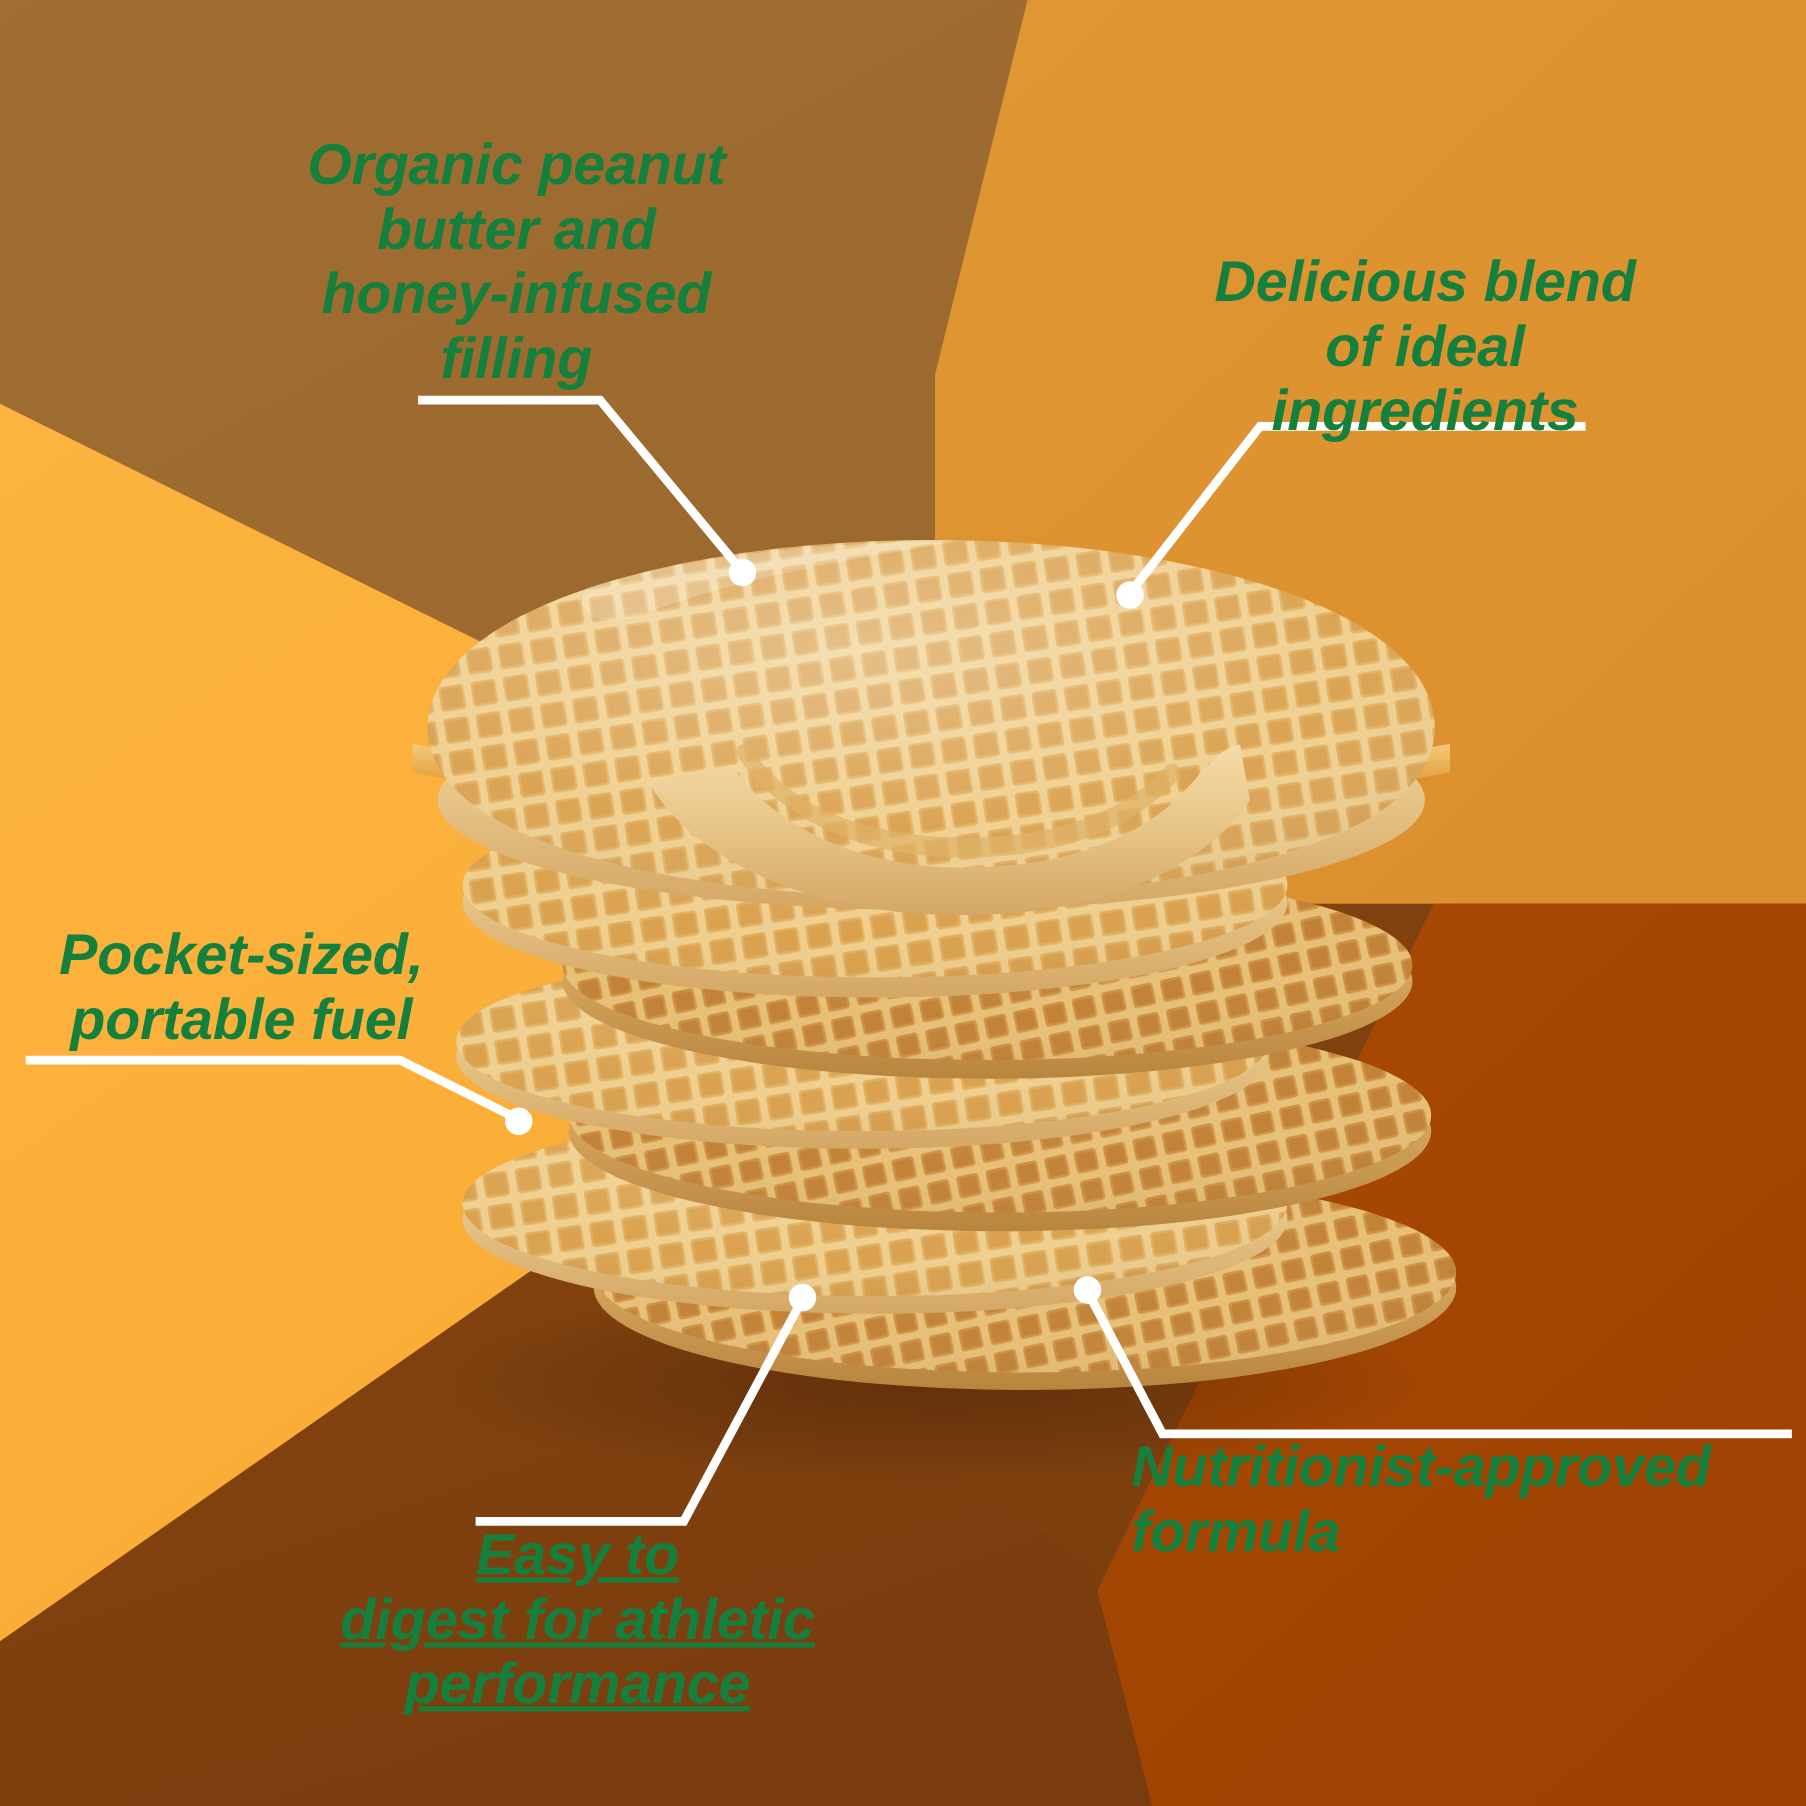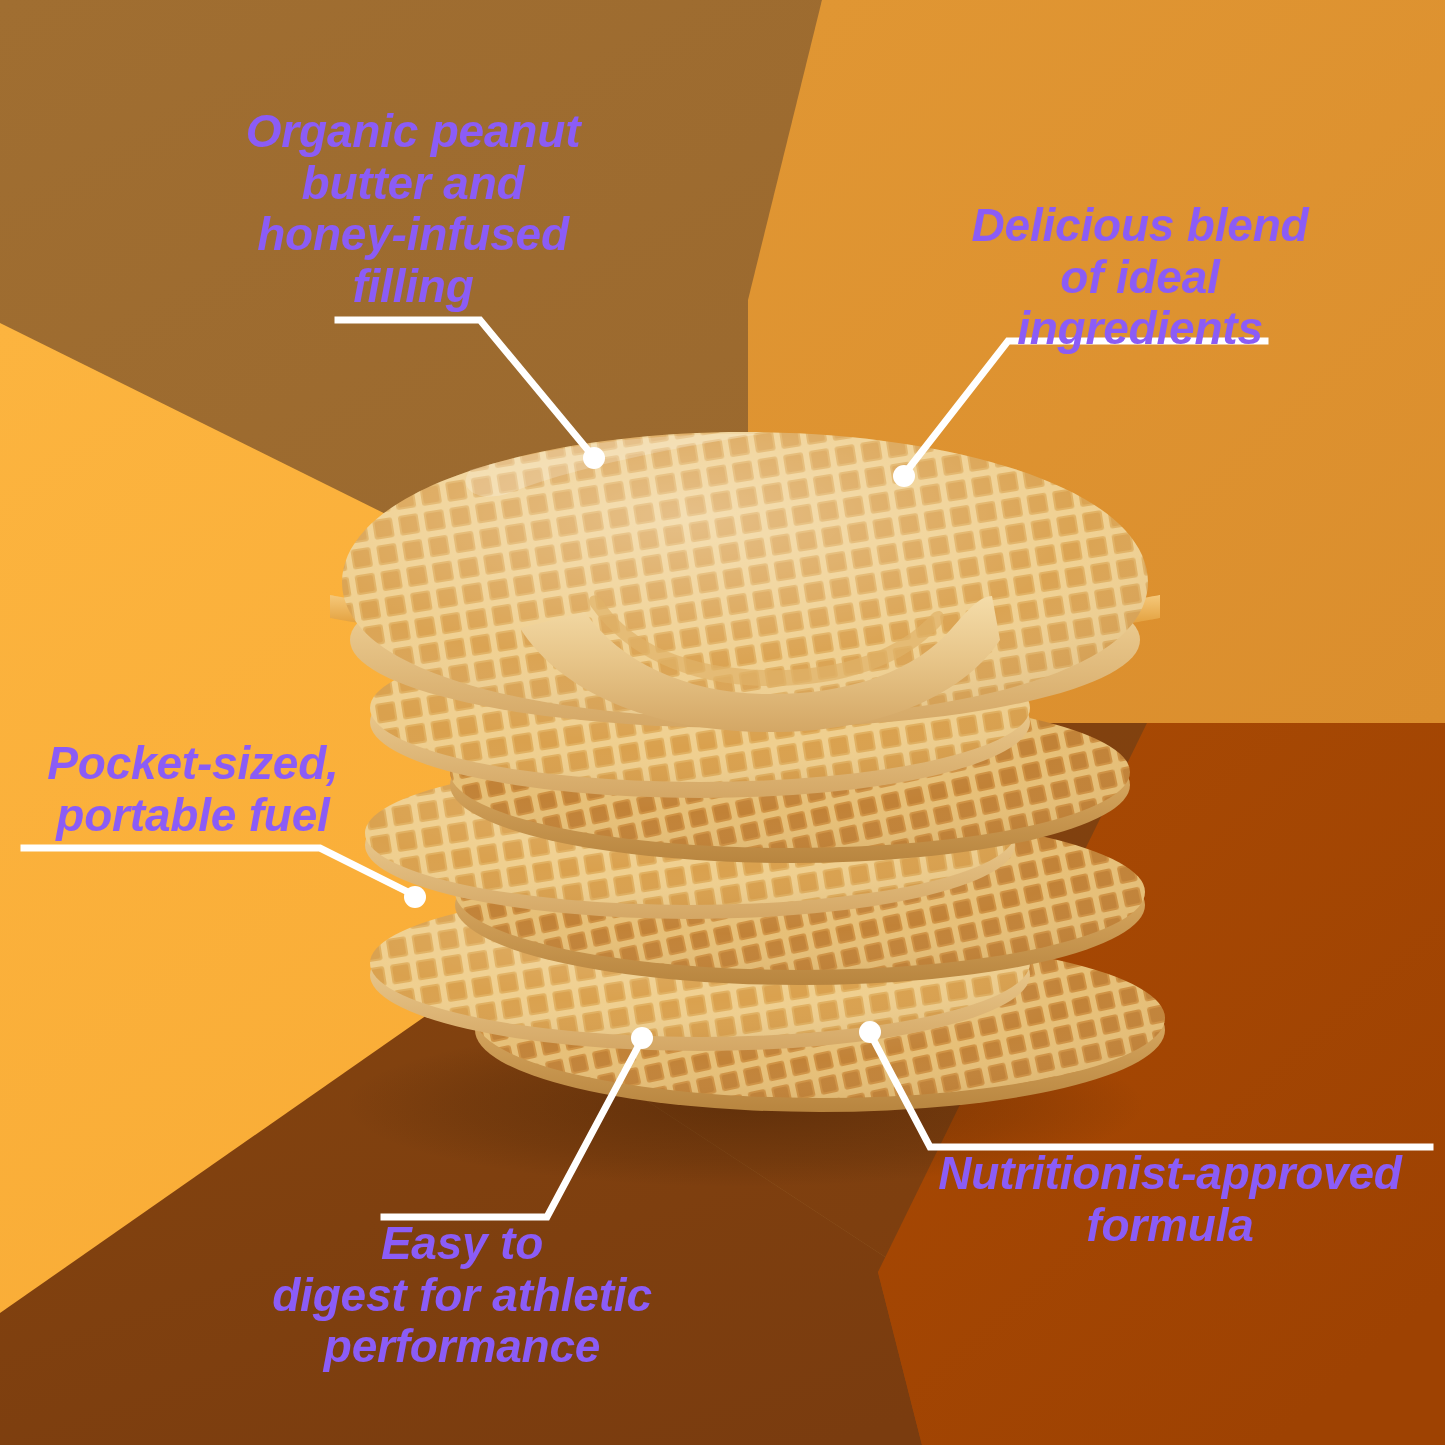--- a/index.html
+++ b/index.html
@@ -18,36 +18,36 @@
   #bg-layer, #product-layer, #callout-layer {
     position:absolute; inset:0;
     width:1445px; height:1445px;
   }
   #bg-layer { z-index:1; }
   #product-layer { z-index:2; }
   #callout-layer { z-index:3; }
 
   .callout-text {
     position:absolute;
-    color:#8b5cf6;
+    color:#15803d;
     font-family:"Liberation Sans", sans-serif;
     font-weight:bold;
     font-style:italic;
     font-size:46px;
     line-height:1.12;
     letter-spacing:-0.2px;
     white-space:pre-line;
     z-index:4;
     text-rendering:optimizeLegibility;
   }
   .ct-topleft   { left:178px; top:106px;  width:470px; text-align:center; }
   .ct-topright  { left:930px; top:200px;  width:420px; text-align:center; }
   .ct-left      { left:18px;  top:738px;  width:350px; text-align:center;   }
-  .ct-bottomleft{ left:232px; top:1218px; width:460px; text-align:center; }
-  .ct-bottomright{left:905px; top:1148px; width:530px; text-align:center; }
+  .ct-bottomleft{ left:232px; top:1218px; width:460px; text-align:center;text-decoration:underline; }
+  .ct-bottomright{left:905px; top:1148px; width:530px; text-align:left; }
 </style>
 </head>
 <body>
 
 <div id="infographic">
 
   <svg id="bg-layer" viewBox="0 0 1445 1445">
     <defs>
       <linearGradient id="gradMedBrown" x1="0" y1="0" x2="0.55" y2="1">
         <stop offset="0%" stop-color="#A06E31"></stop>

